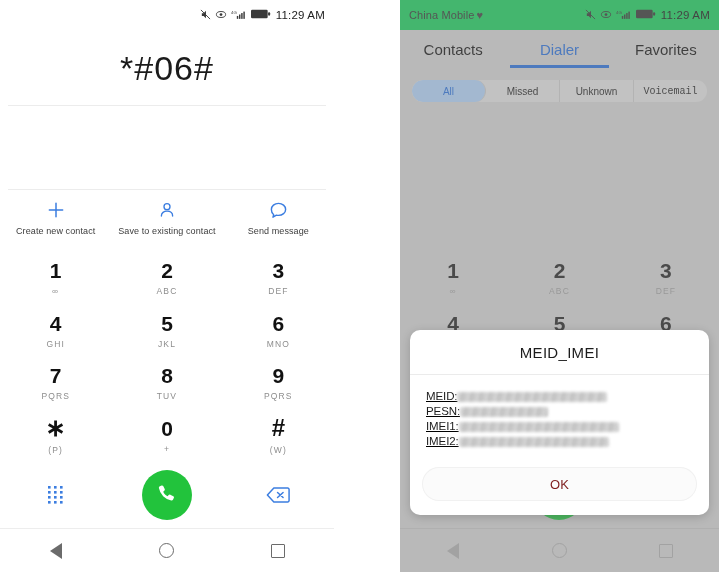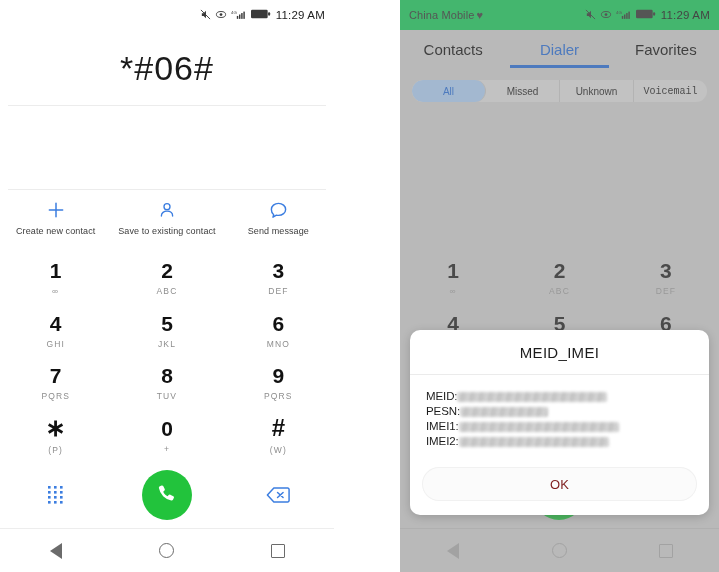--- a/index.html
+++ b/index.html
@@ -124,21 +124,21 @@
     position:absolute; left: 10px; right: 10px; top: 330px;
     background:#ffffff; border-radius: 10px;
     box-shadow: 0 2px 10px rgba(0,0,0,.18);
     overflow:hidden;
   }
   .dialog-title {
     text-align:center; font-size: 15px; color:#1c1c1c;
     padding: 14px 0 13px; letter-spacing:.3px;
   }
   .dialog-sep { height:1px; background:#ebebeb; }
-  .dialog-body { padding: 14px 16px 10px 16px; }
+  .dialog-body { padding: 14px 16px 10px 16px; text-decoration: underline; }
   .info-row {
     display:flex; align-items:center; font-size: 11.5px; color:#1c1c1c;
     line-height: 15px; white-space: nowrap;
   }
   .info-label { letter-spacing: -.1px; }
   .redacted {
     display:inline-block; height: 10px; margin-left: 0px; border-radius: 2px;
     background: repeating-linear-gradient(100deg,#c2c2c2 0px,#d7d7d7 3px,#b9b9b9 6px,#cfcfcf 9px);
     filter: blur(1.4px); opacity:.95;
   }

